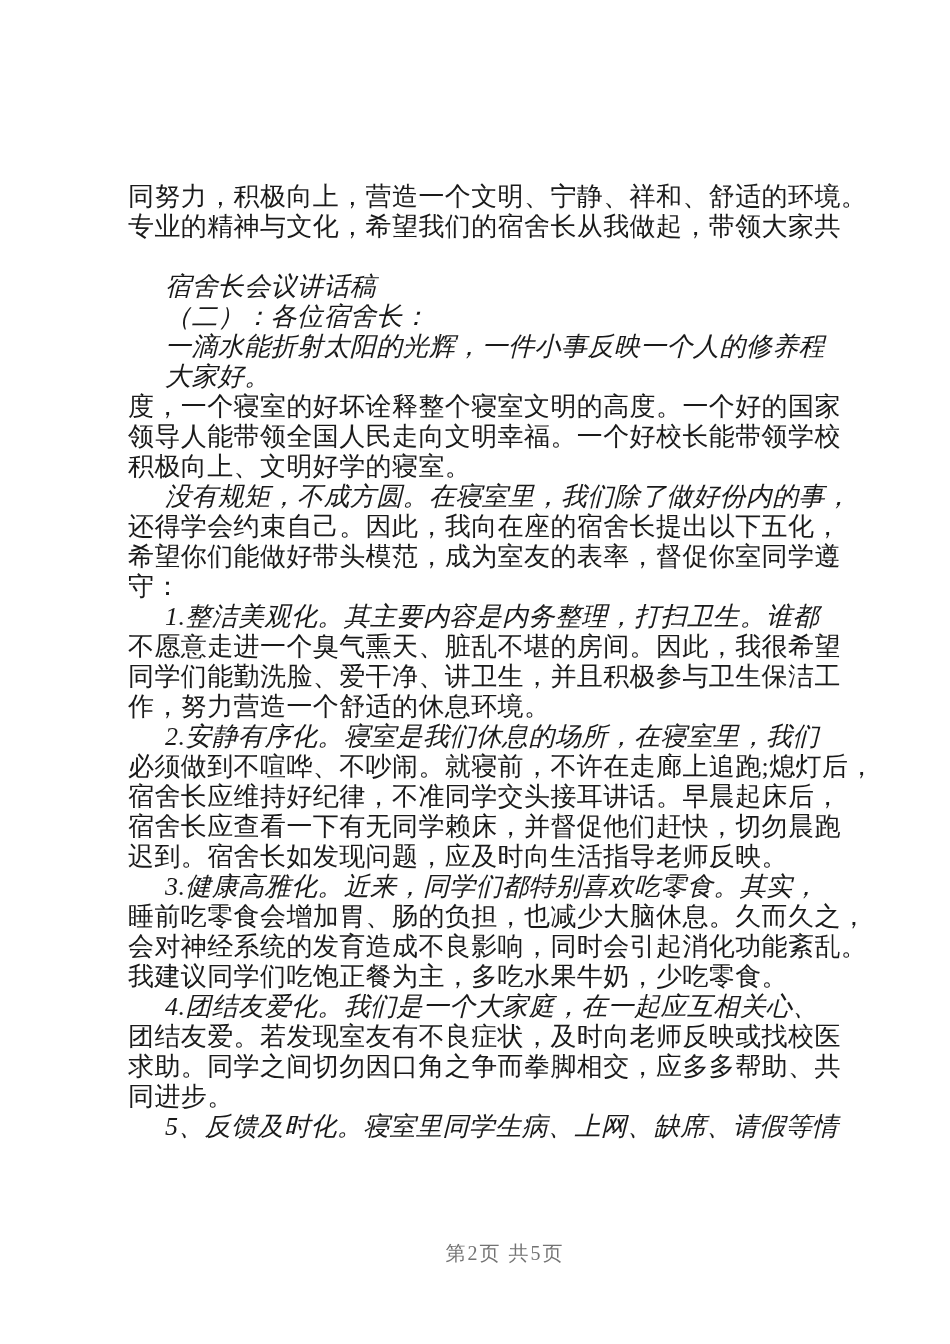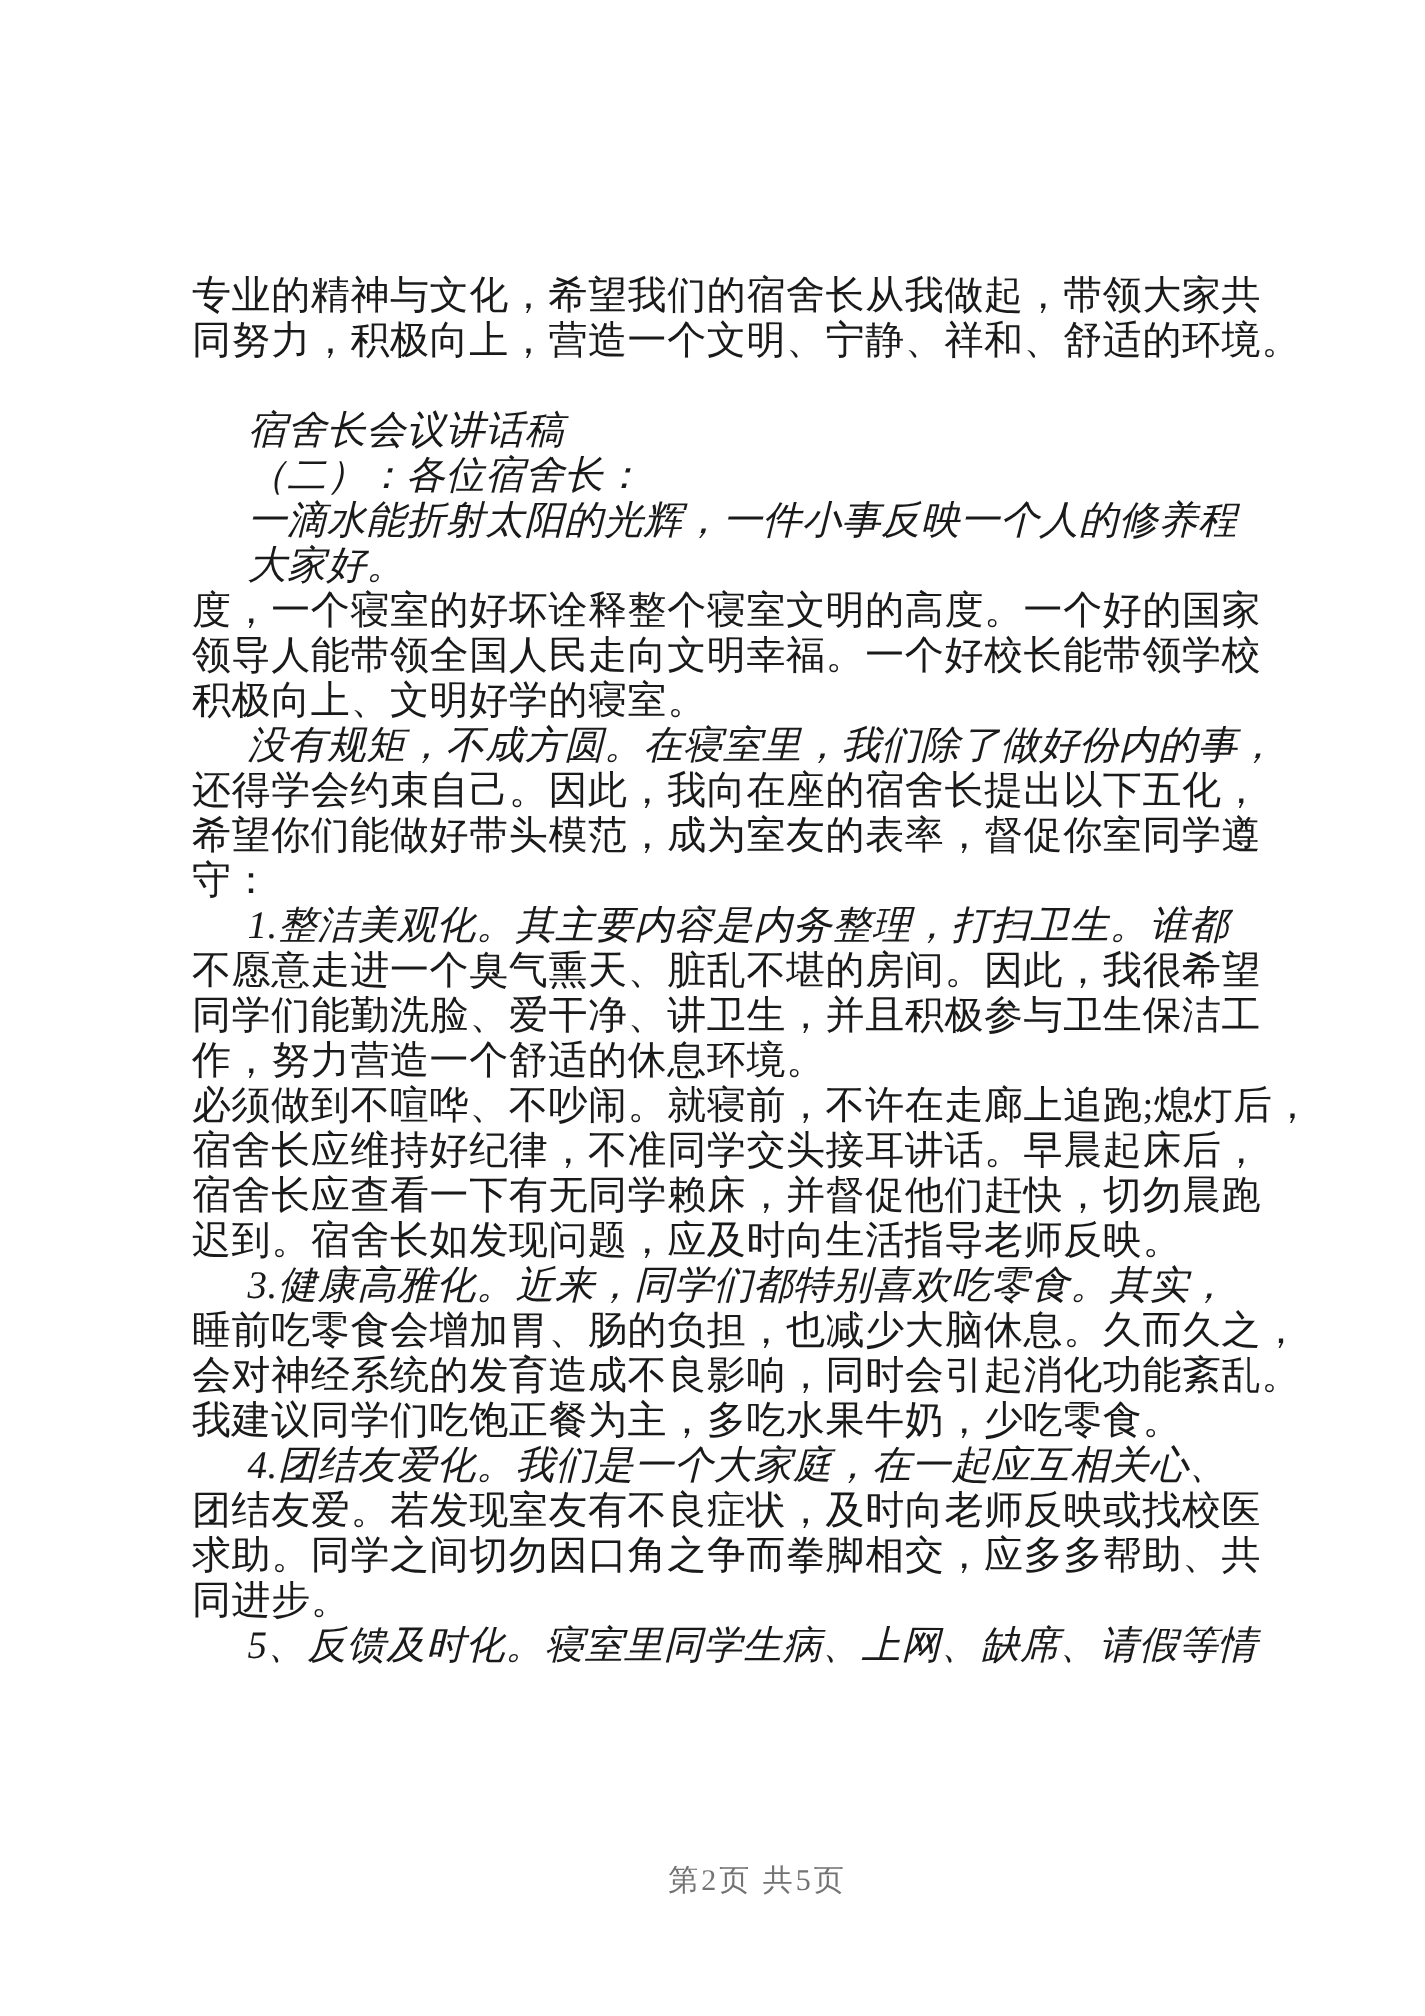--- a/index.html
+++ b/index.html
@@ -49,38 +49,39 @@
     color: #737373;
     font-size: 20px;
     letter-spacing: 2px;
   }
 </style>
 </head>
 <body>
 
 <div class="page">
   <div class="doc">
+      <div class="line">同努力，积极向上，营造一个文明、宁静、祥和、舒适的环境。</div>
       <div class="line">专业的精神与文化，希望我们的宿舍长从我做起，带领大家共</div>
-      <div class="line">同努力，积极向上，营造一个文明、宁静、祥和、舒适的环境。</div>
       <div class="line blank"></div>
       <div class="line indent">宿舍长会议讲话稿</div>
       <div class="line indent">（二）：各位宿舍长：</div>
       <div class="line indent">一滴水能折射太阳的光辉，一件小事反映一个人的修养程</div>
       <div class="line indent">大家好。</div>
       <div class="line">度，一个寝室的好坏诠释整个寝室文明的高度。一个好的国家</div>
       <div class="line">领导人能带领全国人民走向文明幸福。一个好校长能带领学校</div>
       <div class="line">积极向上、文明好学的寝室。</div>
       <div class="line indent">没有规矩，不成方圆。在寝室里，我们除了做好份内的事，</div>
       <div class="line">还得学会约束自己。因此，我向在座的宿舍长提出以下五化，</div>
       <div class="line">希望你们能做好带头模范，成为室友的表率，督促你室同学遵</div>
       <div class="line">守：</div>
       <div class="line indent">1.整洁美观化。其主要内容是内务整理，打扫卫生。谁都</div>
       <div class="line">不愿意走进一个臭气熏天、脏乱不堪的房间。因此，我很希望</div>
       <div class="line">同学们能勤洗脸、爱干净、讲卫生，并且积极参与卫生保洁工</div>
       <div class="line">作，努力营造一个舒适的休息环境。</div>
+      <div class="line indent">2.安静有序化。寝室是我们休息的场所，在寝室里，我们</div>
       <div class="line">必须做到不喧哗、不吵闹。就寝前，不许在走廊上追跑;熄灯后，</div>
       <div class="line">宿舍长应维持好纪律，不准同学交头接耳讲话。早晨起床后，</div>
       <div class="line">宿舍长应查看一下有无同学赖床，并督促他们赶快，切勿晨跑</div>
       <div class="line">迟到。宿舍长如发现问题，应及时向生活指导老师反映。</div>
       <div class="line indent">3.健康高雅化。近来，同学们都特别喜欢吃零食。其实，</div>
       <div class="line">睡前吃零食会增加胃、肠的负担，也减少大脑休息。久而久之，</div>
       <div class="line">会对神经系统的发育造成不良影响，同时会引起消化功能紊乱。</div>
       <div class="line">我建议同学们吃饱正餐为主，多吃水果牛奶，少吃零食。</div>
       <div class="line indent">4.团结友爱化。我们是一个大家庭，在一起应互相关心、</div>
       <div class="line">团结友爱。若发现室友有不良症状，及时向老师反映或找校医</div>

